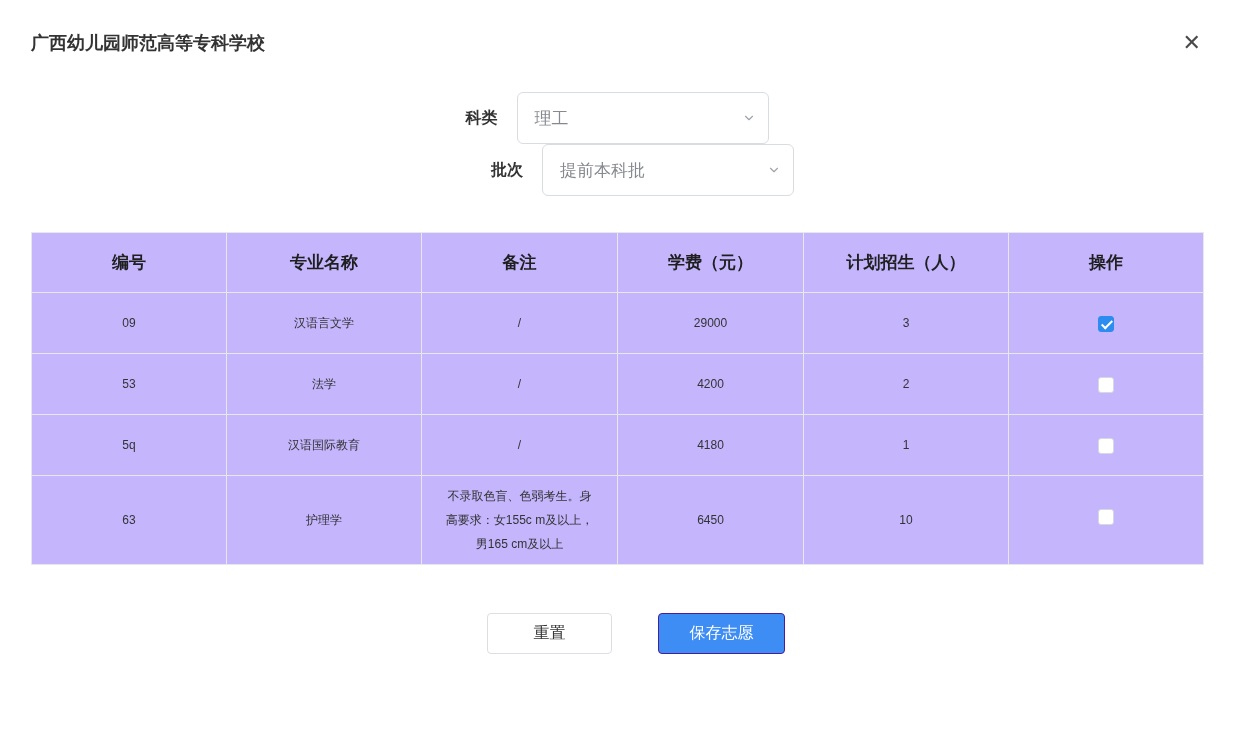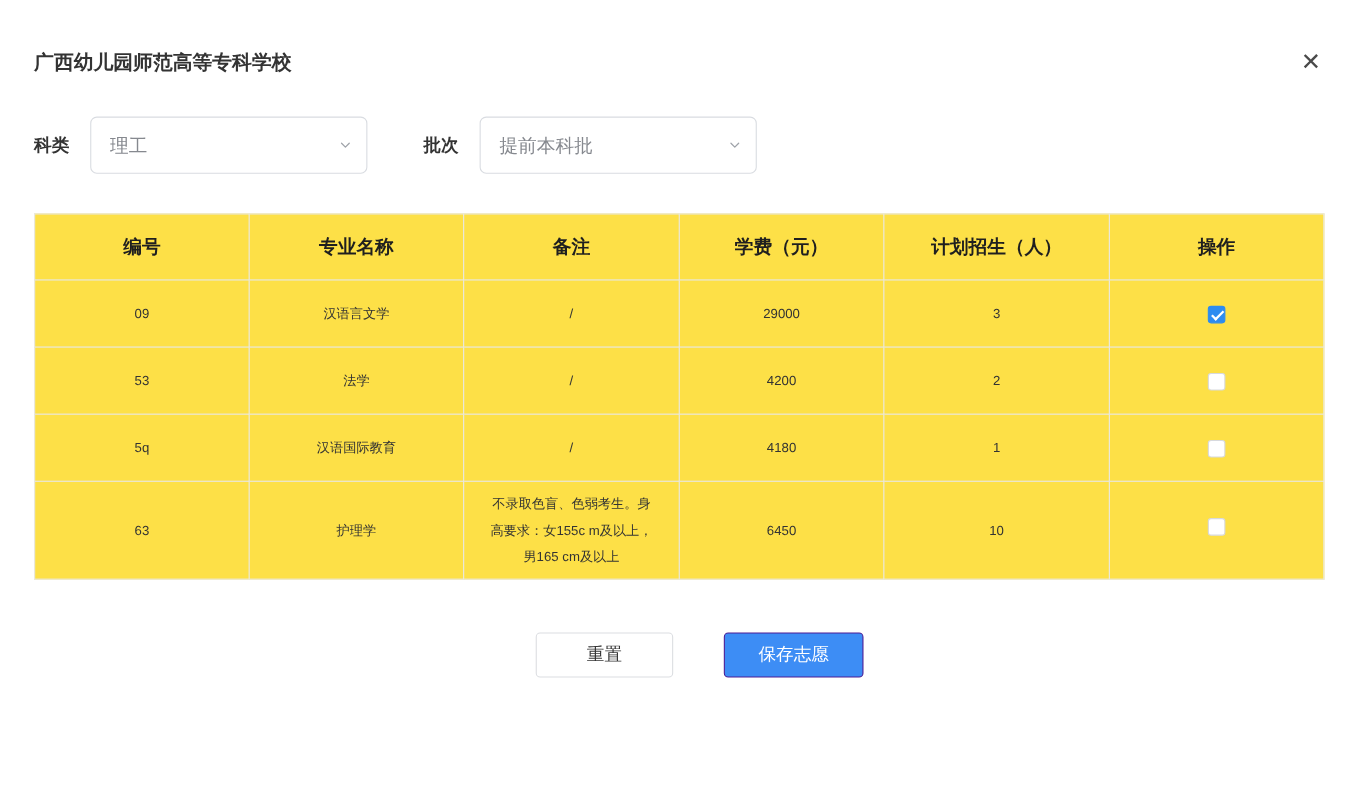--- a/index.html
+++ b/index.html
@@ -4,51 +4,51 @@
 <style>
   * { margin:0; padding:0; box-sizing:border-box; }
   html,body { background:#fff; }
   body {
     width:1234px; height:738px;
     font-family:"Liberation Sans","DejaVu Sans",sans-serif;
     color:#333;
     position:relative;
     overflow:hidden;
   }
-  .dialog { padding:14px 31px; }
+  .dialog { padding:0 31px; }
 
   
   .dialog-header {
     padding-top:30px;
     display:flex; justify-content:space-between; align-items:flex-start;
   }
   .dialog-title { font-size:18px; font-weight:600; color:#333; line-height:26px; }
   .close-btn {
     font-size:22px; color:#4a4a4a; line-height:26px;
     cursor:pointer; padding:0 2px; user-select:none;
   }
 
   
-  .filters { margin-top:36px; display:flex; align-items:center; }
+  .filters { margin-top:36px; display:flex; align-items:center;flex-direction:column; }
   .filter-label { font-size:16px; font-weight:700; color:#333; margin-right:19px; white-space:nowrap; }
   .select {
     width:252px; height:52px;
     border:1px solid #d9dce1; border-radius:6px;
     display:flex; align-items:center;
     padding:0 34px 0 17px;
     position:relative; cursor:pointer; background:#fff;
   }
   .select-value { font-size:17px; color:#86898f; }
   .chevron { position:absolute; right:12px; top:50%; transform:translateY(-50%); display:flex; }
   .filter-group + .filter-group { margin-left:51px; }
   .filter-group { display:flex; align-items:center; }
 
   
   .table-wrap { margin-top:36px; }
-  table { border-collapse:collapse; width:1172px; table-layout:fixed; background:#fde047; }
+  table { border-collapse:collapse; width:1172px; table-layout:fixed; background:#c4b5fd; }
   th, td { border:1px solid #e8e8e8; text-align:center; vertical-align:middle; }
   th { height:60px; font-size:17px; font-weight:700; color:#1f1f1f; padding:0 8px; }
   td { height:61px; font-size:12px; color:#333; line-height:24px; padding:8px 20px; }
   td.remark { word-break:break-all; }
   tbody tr:last-child td.op { vertical-align:top; padding-top:28px; }
 
   
   .cb {
     display:inline-block; width:16px; height:16px;
     border:1px solid #d7d9de; border-radius:3px;

